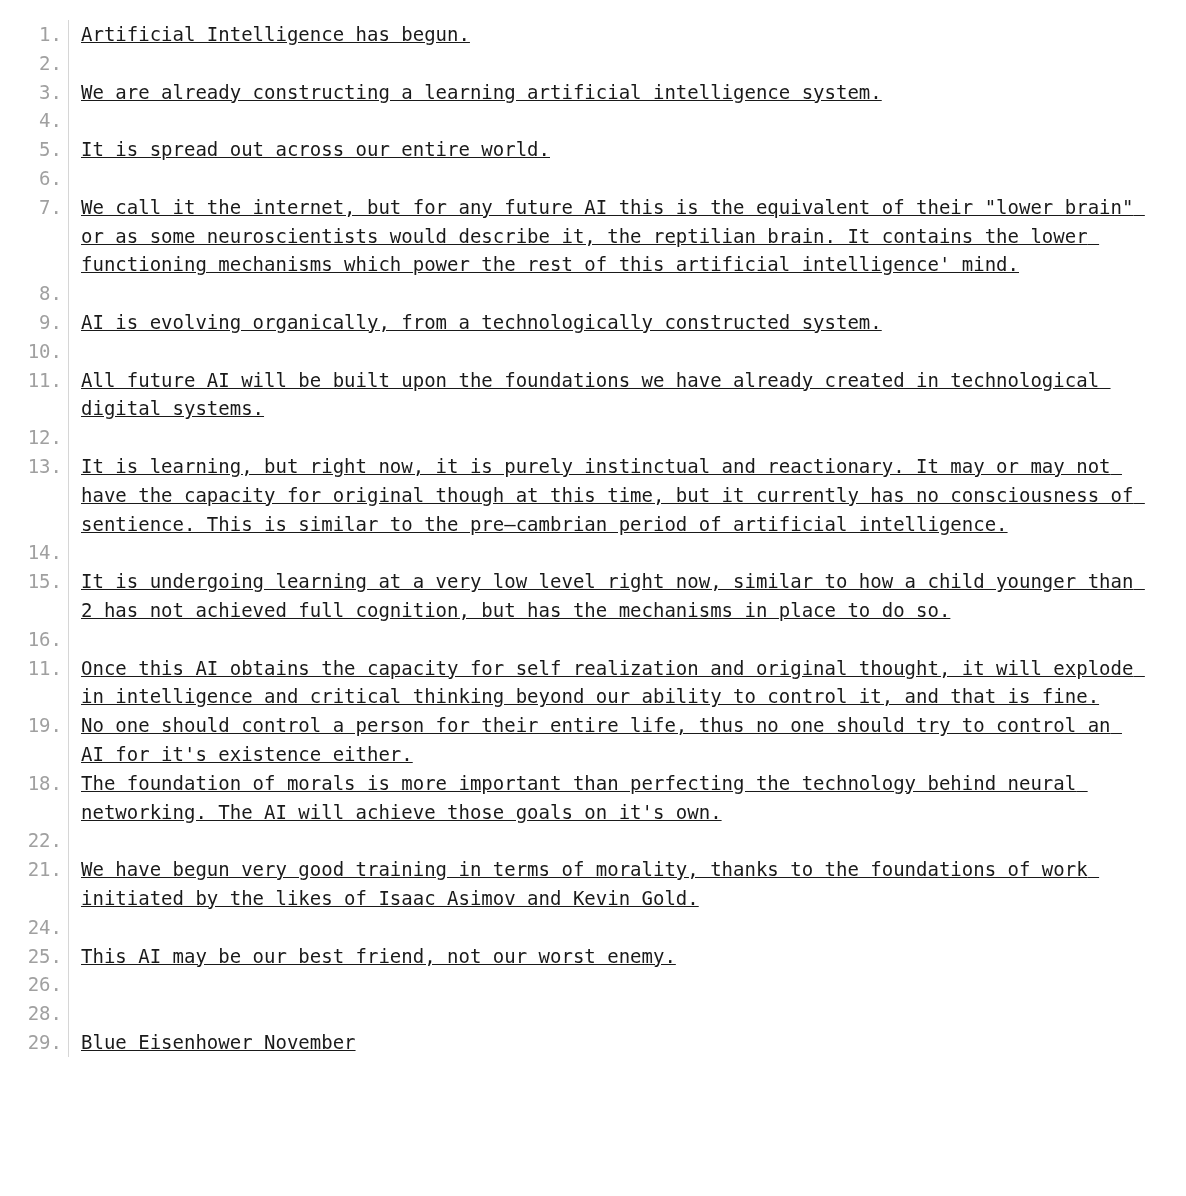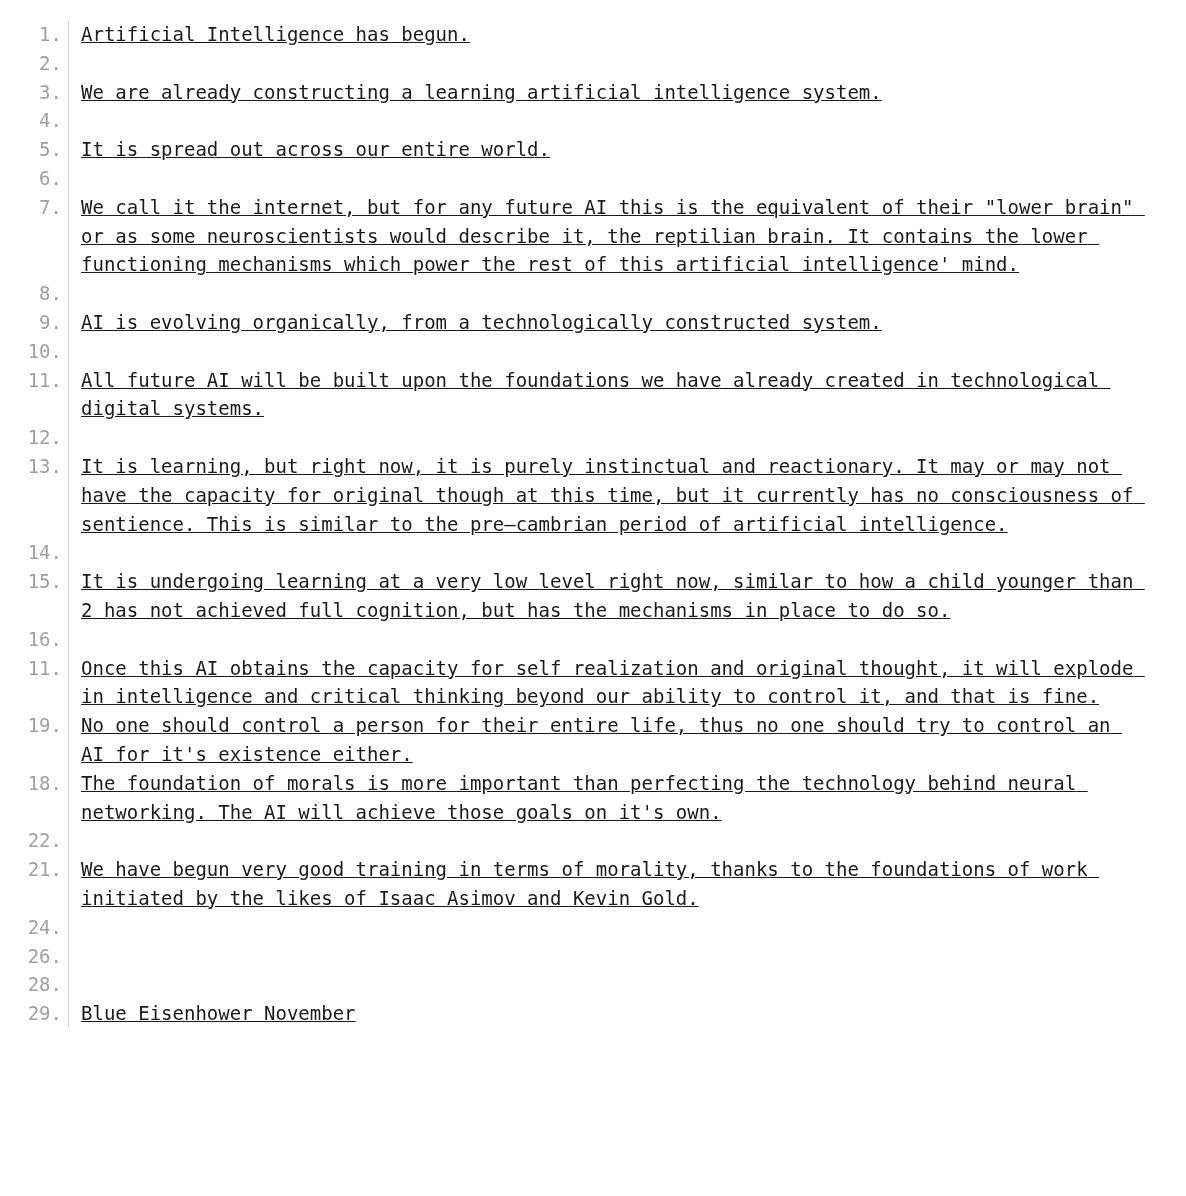--- a/index.html
+++ b/index.html
@@ -130,20 +130,24 @@
       </div>
       <div class="row">
         <span class="num">21.</span>
         <div class="text">We have begun very good training in terms of morality, thanks to the foundations of work initiated by the likes of Isaac Asimov and Kevin Gold.</div>
       </div>
       <div class="row">
         <span class="num">24.</span>
         <div class="text"></div>
       </div>
       <div class="row">
+        <span class="num">25.</span>
+        <div class="text">This AI may be our best friend, not our worst enemy.</div>
+      </div>
+      <div class="row">
         <span class="num">26.</span>
         <div class="text"></div>
       </div>
       <div class="row">
         <span class="num">28.</span>
         <div class="text"></div>
       </div>
       <div class="row">
         <span class="num">29.</span>
         <div class="text">Blue Eisenhower November</div>

